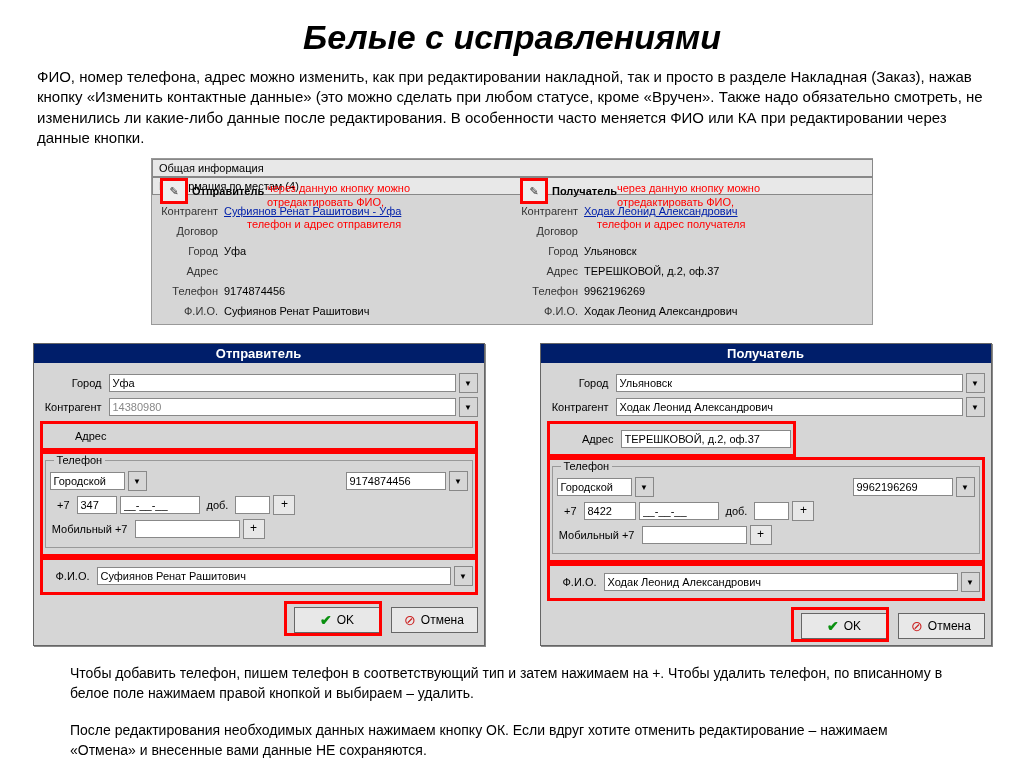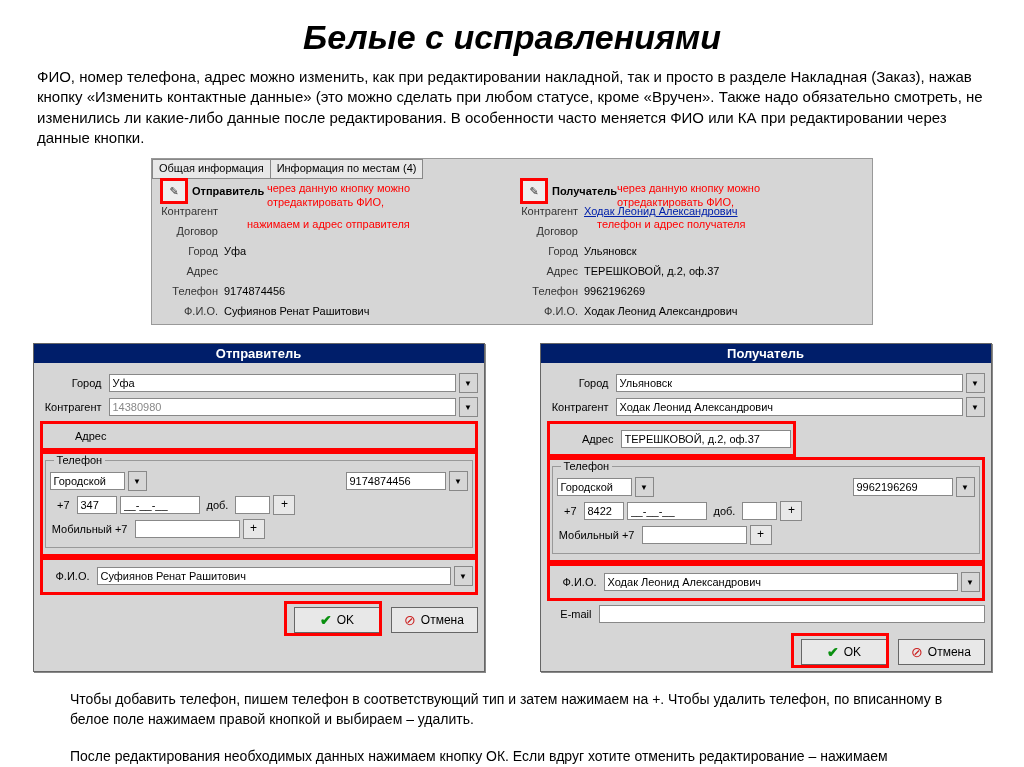--- a/index.html
+++ b/index.html
@@ -32,21 +32,21 @@
   
   .info-panel {
     position: relative;
     width: 720px;
     margin: 10px auto 18px;
     background: #d6d6d6;
     border: 1px solid #999;
     height: 165px;
     font-size: 11px;
   }
-  .tabs-row { display: flex; height: 20px; }
+  .tabs-row { display: flex; height: 20px; flex-direction: column; }
   .tab {
     background: #e8e8e8;
     border: 1px solid #888;
     padding: 2px 6px;
     font-size: 11px;
     margin-right: -1px;
   }
   .info-cols { display: flex; height: 142px; }
   .info-col { flex: 1; padding: 2px 8px; }
   .info-line {
@@ -198,20 +198,21 @@
   </div>
   <div class="info-cols">
 
     <div class="info-col">
       <div class="info-line">
         <div class="small-icon-box">✎</div>
         <span style="font-weight:bold;margin-left:4px">Отправитель</span>
       </div>
       <div class="info-line">
           <span class="lbl">Контрагент</span>
+          <span class="val linkish">Суфиянов Ренат Рашитович - Уфа</span>
         </div>
       <div class="info-line">
           <span class="lbl">Договор</span>
         </div>
       <div class="info-line">
           <span class="lbl">Город</span>
           <span class="val">Уфа</span>
         </div>
       <div class="info-line">
           <span class="lbl">Адрес</span>
@@ -251,21 +252,21 @@
           <span class="val">9962196269</span>
         </div>
       <div class="info-line">
           <span class="lbl">Ф.И.О.</span>
           <span class="val">Ходак Леонид Александрович</span>
         </div>
     </div>
   </div>
 
   <div class="red-text" style="top:23px;left:115px">через данную кнопку можно отредактировать ФИО,</div>
-  <div class="red-text" style="top:59px;left:95px">нажимаем и адрес отправителя</div>
+  <div class="red-text" style="top:59px;left:95px">телефон и адрес отправителя</div>
   <div class="red-text" style="top:23px;left:465px">через данную кнопку можно отредактировать ФИО,</div>
   <div class="red-text" style="top:59px;left:445px">телефон и адрес получателя</div>
 </div>
 
 <div class="dialogs-row">
 
   <div class="dialog">
     <div class="titlebar">Отправитель</div>
     <div class="d-body">
       <div class="d-row">
@@ -358,21 +359,21 @@
           <span class="gtitle">Телефон</span>
           <div class="d-row" style="margin-top:6px">
             <input class="winput" style="width: 75px;" value="Городской">
             <div class="dropbtn">▼</div>
             <div style="flex:1"></div>
             <input class="winput" style="width: 100px;" value="9962196269">
             <div class="dropbtn">▼</div>
           </div>
           <div class="d-row">
             <span style="width:20px;text-align:right;padding-right:4px">+7</span>
-            <input class="winput" style="width: 40px;" value="8422">
+            <input class="winput" style="width: 52px;" value="8422">
             <input class="winput" style="width: 80px;" value="__-__-__">
             <span style="padding:0 4px">доб.</span>
             <input class="winput" style="width: 35px;">
             <div class="plusbtn">+</div>
           </div>
           <div class="d-row">
             <span style="width:78px;text-align:right;padding-right:4px">Мобильный +7</span>
             <input class="winput" style="width: 105px;">
             <div class="plusbtn">+</div>
           </div>
@@ -380,24 +381,20 @@
       </div>
 
       <div class="redwrap">
         <div class="d-row">
           <span class="d-lbl" style="width:45px">Ф.И.О.</span>
           <input class="winput flex" value="Ходак Леонид Александрович" style="">
           <div class="dropbtn">▼</div>
         </div>
       </div>
 
-      <div class="d-row">
-        <span class="d-lbl" style="width:45px">E-mail</span>
-        <input class="winput flex" style="">
-      </div>
     </div>
     <div class="btnrow" style="position:relative">
       <div class="hl-ok" style="right:102px;bottom:3px"></div>
       <div class="dlg-btn">
           <span class="check-icon">✔</span>
           <span>OK</span>
         </div>
       <div class="dlg-btn">
           <span class="cancel-icon">⊘</span>
           <span>Отмена</span>

